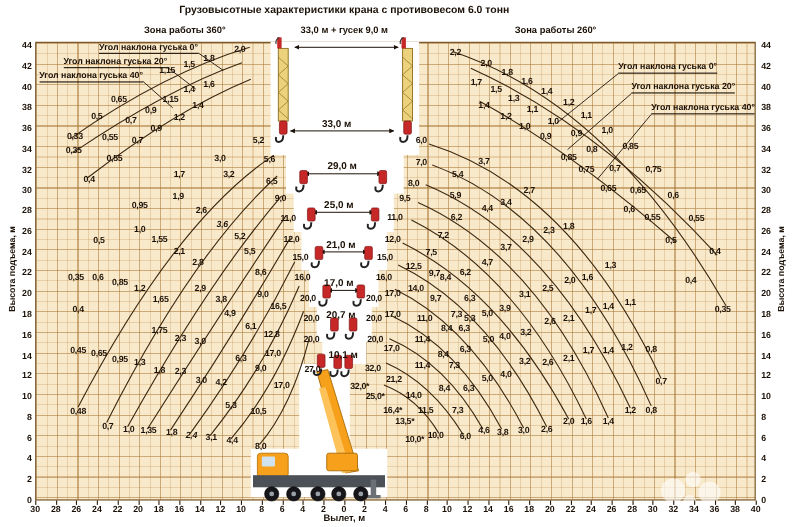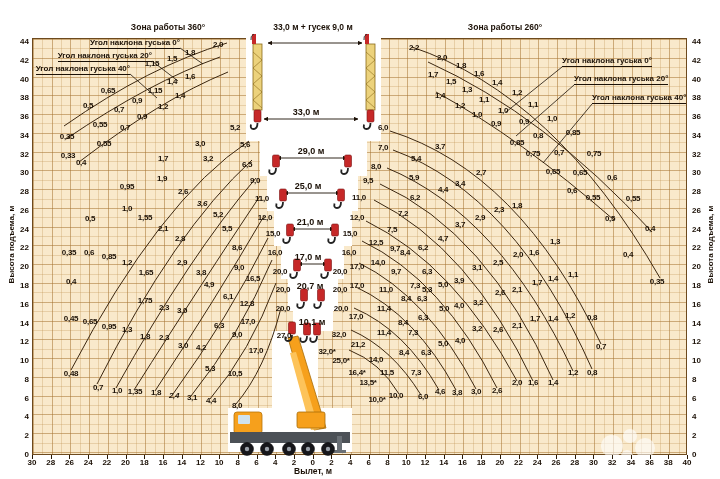--- a/index.html
+++ b/index.html
@@ -158,20 +158,21 @@
     </g>
 
     <g opacity="0.6" fill="#ffffff">
       <circle cx="612" cy="446" r="11"></circle>
         <circle cx="630" cy="436" r="7"></circle>
       <circle cx="627" cy="456" r="6"></circle>
         <circle cx="645" cy="448" r="10"></circle>
     </g>
   </svg>
 
+  <div class="txt" id="title">Грузовысотные характеристики крана с противовесом 6.0 тонн</div>
   <div class="txt zone" style="left:168px;top:22px">Зона работы 360°</div>
   <div class="txt zone" style="left:505px;top:22px">Зона работы 260°</div>
   <div class="txt" id="spanlab" style="left:313px;top:22px">33,0 м + гусек 9,0 м</div>
 
   <div class="txt anglbl" style="right:540px;top:38px">Угол наклона гуська 0°</div>
   <div class="txt anglbl" style="right:568px;top:51px">Угол наклона гуська 20°</div>
   <div class="txt anglbl" style="right:590px;top:64px">Угол наклона гуська 40°</div>
   <div class="txt anglbl" style="left:562px;top:56px">Угол наклона гуська 0°</div>
   <div class="txt anglbl" style="left:574px;top:74px">Угол наклона гуська 20°</div>
   <div class="txt anglbl" style="left:592px;top:93px">Угол наклона гуська 40°</div>
@@ -188,21 +189,21 @@
       <div class="cap" style="left: 152px; top: 64px;">1,15</div>
       <div class="cap" style="left: 190px; top: 77px;">1,6</div>
       <div class="cap" style="left: 172px; top: 82px;">1,4</div>
       <div class="cap" style="left: 108px; top: 91px;">0,65</div>
       <div class="cap" style="left: 155px; top: 91px;">1,15</div>
       <div class="cap" style="left: 180px; top: 96px;">1,4</div>
       <div class="cap" style="left: 88px; top: 106px;">0,5</div>
       <div class="cap" style="left: 119px; top: 110px;">0,7</div>
       <div class="cap" style="left: 137px; top: 101px;">0,9</div>
       <div class="cap" style="left: 163px; top: 107px;">1,2</div>
-      <div class="cap" style="left: 68px; top: 124px; margin-top: 32px;">0,33</div>
+      <div class="cap" style="left: 68px; top: 124px;">0,33</div>
       <div class="cap" style="left: 100px; top: 125px;">0,55</div>
       <div class="cap" style="left: 125px; top: 128px;">0,7</div>
       <div class="cap" style="left: 142px; top: 117px;">0,9</div>
       <div class="cap" style="left: 67px; top: 137px;">0,35</div>
       <div class="cap" style="left: 104px; top: 144px;">0,55</div>
       <div class="cap" style="left: 235px; top: 128px;">5,2</div>
       <div class="cap" style="left: 245px; top: 145px;">5,6</div>
       <div class="cap" style="left: 200px; top: 144px;">3,0</div>
       <div class="cap" style="left: 81px; top: 163px;">0,4</div>
       <div class="cap" style="left: 163px; top: 159px;">1,7</div>

